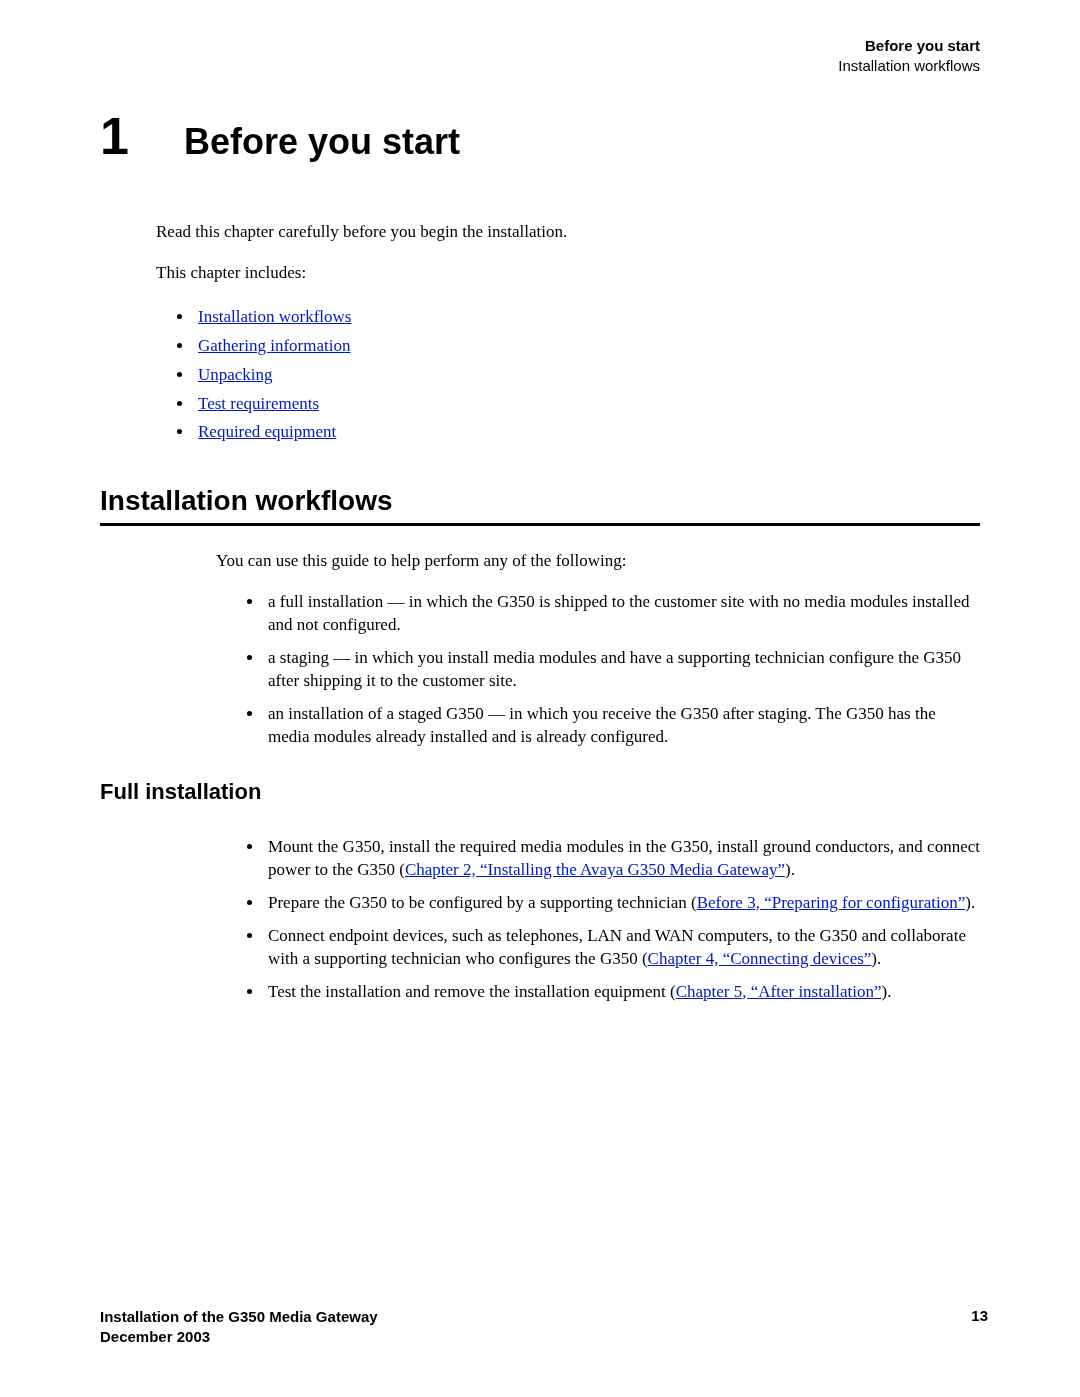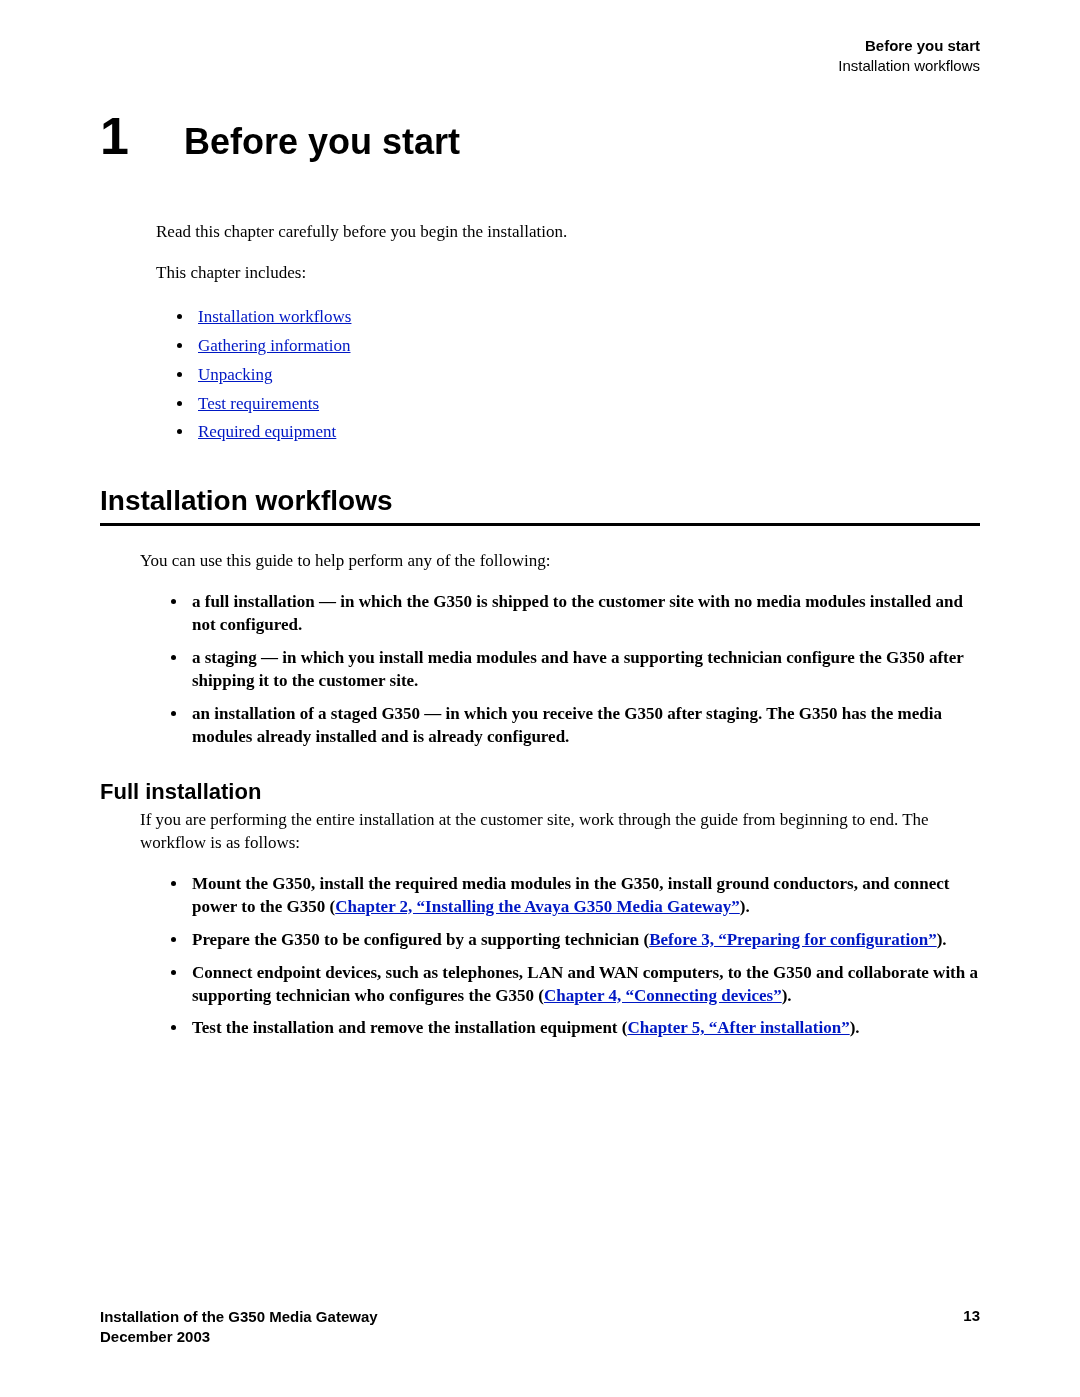--- a/index.html
+++ b/index.html
@@ -47,41 +47,41 @@
       font-size: 28px;
       font-weight: 700;
       margin-top: 38px;
       margin-bottom: 6px;
     }
     .section-rule {
       border: 0;
       border-top: 3px solid #000;
       margin-bottom: 24px;
     }
-    .body-block2 { margin-left: 40px; }
+    .body-block2 { margin-left: 116px; }
     ul.bullets {
       list-style: disc;
       margin-left: 48px;
       font-size: 17px;
       line-height: 1.35;
       margin-bottom: 18px;
     }
-    ul.bullets li { padding-left: 4px; margin-bottom: 10px; font-weight: bold; }
+    ul.bullets li { padding-left: 4px; margin-bottom: 10px; }
     h3.sub {
       font-family: Arial, Helvetica, sans-serif;
       font-size: 22px;
       font-weight: 700;
       margin-top: 30px;
-      margin-bottom: 4px;
+      margin-bottom: 31px;
     }
     .footer {
       position: absolute;
       bottom: 50px;
       left: 100px;
-      right: 100px;
+      right: 92px;
       display: flex;
       justify-content: space-between;
       align-items: flex-start;
       font-family: Arial, Helvetica, sans-serif;
       font-size: 15px;
       font-weight: 700;
     }
     .footer-left { line-height: 1.35; }
   </style>
 </head>
@@ -117,21 +117,20 @@
   <ul class="bullets">
     <li>a full installation — in which the G350 is shipped to the customer site with no media modules installed and not configured.</li>
     <li>a staging — in which you install media modules and have a supporting technician configure the G350 after shipping it to the customer site.</li>
     <li>an installation of a staged G350 — in which you receive the G350 after staging. The G350 has the media modules already installed and is already configured.</li>
   </ul>
 </div>
 
 <h3 class="sub">Full installation</h3>
 
 <div class="body-block2">
-  <p class="para">If you are performing the entire installation at the customer site, work through the guide from beginning to end. The workflow is as follows:</p>
   <ul class="bullets">
     <li>
       <span>Mount the G350, install the required media modules in the G350, install ground conductors, and connect power to the G350 (</span><a class="link" href="#">Chapter 2, “Installing the Avaya G350 Media Gateway”</a><span>).</span>
     </li>
     <li>
       <span>Prepare the G350 to be configured by a supporting technician (</span><a class="link" href="#">Before 3, “Preparing for configuration”</a><span>).</span>
     </li>
     <li>
       <span>Connect endpoint devices, such as telephones, LAN and WAN computers, to the G350 and collaborate with a supporting technician who configures the G350 (</span><a class="link" href="#">Chapter 4, “Connecting devices”</a><span>).</span>
     </li>

